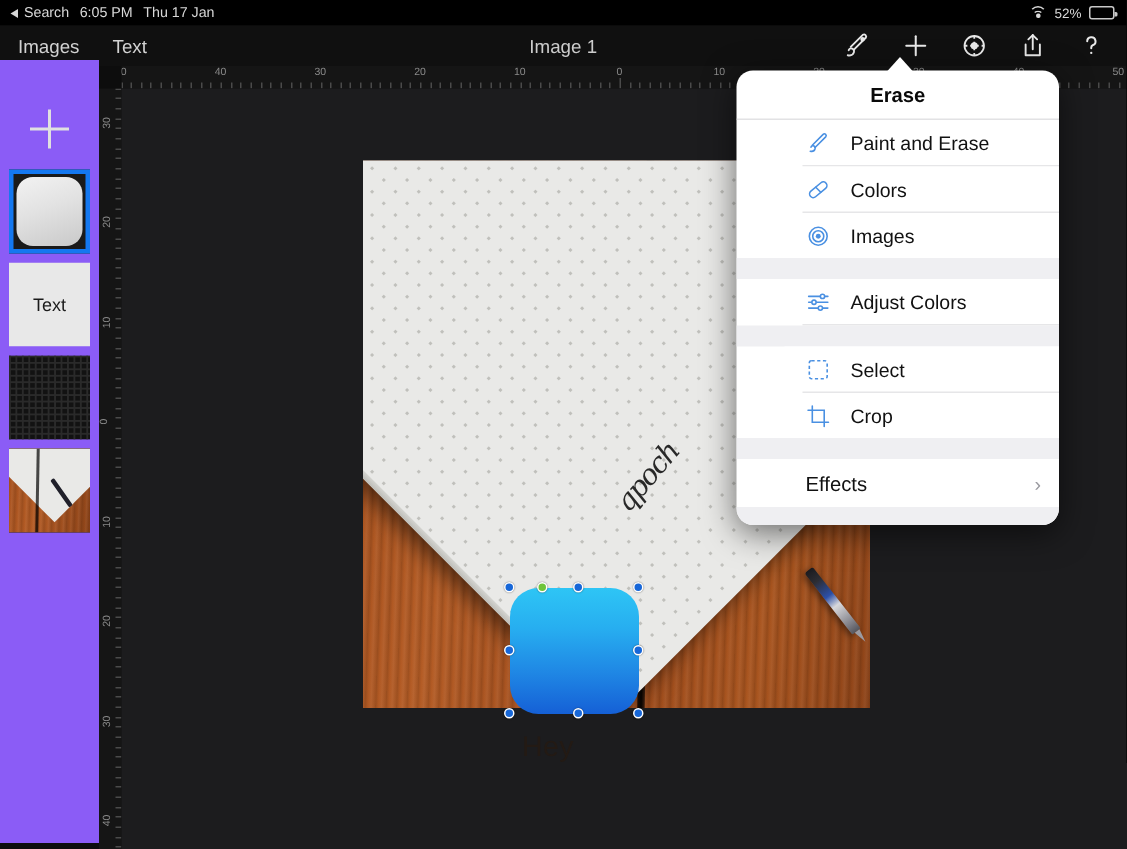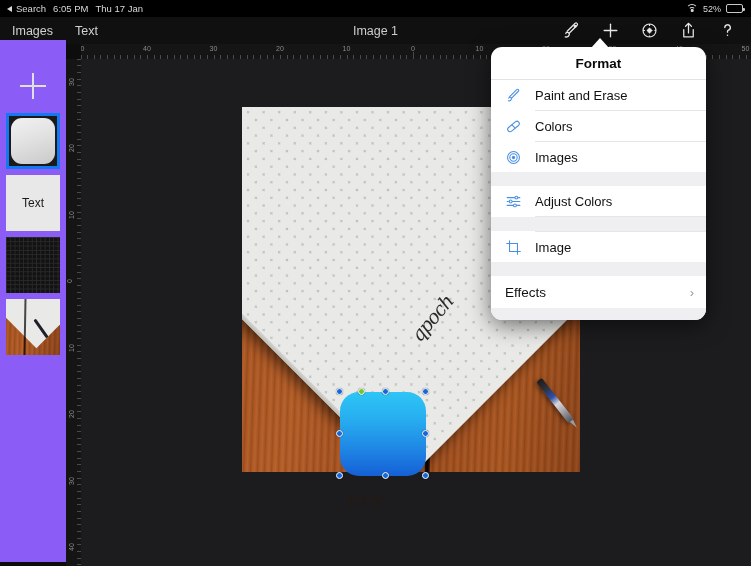--- a/index.html
+++ b/index.html
@@ -214,21 +214,21 @@
     border-bottom: 10px solid #ffffff; z-index: 41;
   }
   .pop-title {
     text-align: center; font-size: 13.5px; font-weight: bold;
     padding: 9px 0 8px; color: #0a0a0a;
   }
   .pop-sep { height: 1px; background: #e2e2e4; }
   .pop-gap { height: 14px; background: #efeff2; }
   .pop-row {
     display: flex; align-items: center; gap: 13px;
-    padding: 0 14px; height: 30px; cursor: pointer; background: #fff;
+    padding: 0 14px; height: 30px; cursor: pointer; background: #fff; margin-left: 32px;
   }
   .pop-row .ico { width: 17px; height: 17px; flex: 0 0 17px; }
   .pop-row .lbl { font-size: 13px; color: #111; }
   .pop-divider { height: 1px; background: #e6e6e8; margin-left: 44px; }
   .pop-row.format { justify-content: space-between; height: 32px; padding: 0 12px 0 14px; }
   .pop-row.format .lbl { font-size: 13.5px; }
   .chev { color: #9a9aa0; font-size: 13px; }
   .pop-bottom { height: 12px; background: #efeff2; }
 </style>
 </head>
@@ -550,21 +550,21 @@
         <div class="handle" style="left: 255px; top: 371px;"></div>
         <div class="handle" style="left: 341px; top: 371px;"></div>
         <div class="handle" style="left: 255px; top: 413px;"></div>
         <div class="handle" style="left: 301.44px; top: 413px;"></div>
         <div class="handle" style="left: 341px; top: 413px;"></div>
       </div>
   </div>
 
   <div id="popover-arrow"></div>
   <div id="popover">
-    <div class="pop-title">Format</div>
+    <div class="pop-title">Erase</div>
     <div class="pop-sep"></div>
     <div id="pop-body">
         <div class="pop-row">
           <span class="ico"><svg viewBox="0 0 24 24" width="17" height="17" fill="none" stroke="#4a90e2" stroke-width="1.5" stroke-linecap="round" stroke-linejoin="round">
               <path d="M4.5 19.5c2.2 0.5 4-0.6 4.5-2.4 0.3-1.2-0.4-2.4-1.6-2.7-1.1-0.3-2 0.4-2.2 1.3"></path>
               <path d="M9 16 19 6a1.7 1.7 0 0 0-2.4-2.4L6.6 13.6"></path>
             </svg></span>
           <span class="lbl">Paint and Erase</span>
         </div>
         <div class="pop-divider"></div>
@@ -591,27 +591,33 @@
               <line x1="3" y1="12" x2="21" y2="12"></line>
               <line x1="3" y1="17.5" x2="21" y2="17.5"></line>
               <circle cx="16" cy="6.5" r="2" fill="#fff"></circle>
               <circle cx="8" cy="12" r="2" fill="#fff"></circle>
               <circle cx="14" cy="17.5" r="2" fill="#fff"></circle>
             </svg></span>
           <span class="lbl">Adjust Colors</span>
         </div>
         <div class="pop-divider"></div>
         <div class="pop-gap"></div>
+        <div class="pop-row">
+          <span class="ico"><svg viewBox="0 0 24 24" width="17" height="17" fill="none" stroke="#4a90e2" stroke-width="1.5" stroke-dasharray="3 2.4">
+              <rect x="3.6" y="3.6" width="16.8" height="16.8" rx="2"></rect>
+            </svg></span>
+          <span class="lbl">Select</span>
+        </div>
         <div class="pop-divider"></div>
         <div class="pop-row">
           <span class="ico"><svg viewBox="0 0 24 24" width="17" height="17" fill="none" stroke="#4a90e2" stroke-width="1.5" stroke-linecap="round">
               <path d="M6.4 2.4v15.2h15.2"></path>
               <path d="M2.4 6.4h15.2v15.2"></path>
             </svg></span>
-          <span class="lbl">Image</span>
+          <span class="lbl">Crop</span>
         </div>
         <div class="pop-gap"></div>
       </div>
     <div class="pop-row format">
       <span class="lbl">Effects</span>
       <span class="chev">›</span>
     </div>
     <div class="pop-bottom"></div>
   </div>
 

